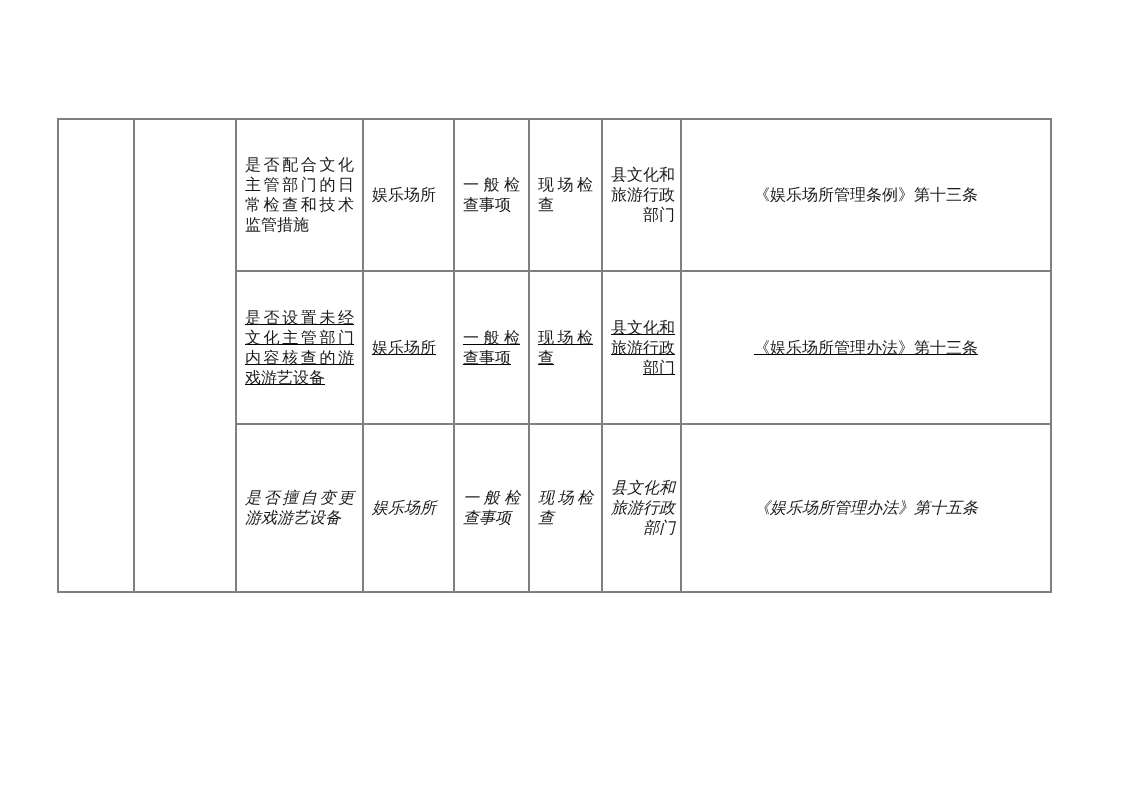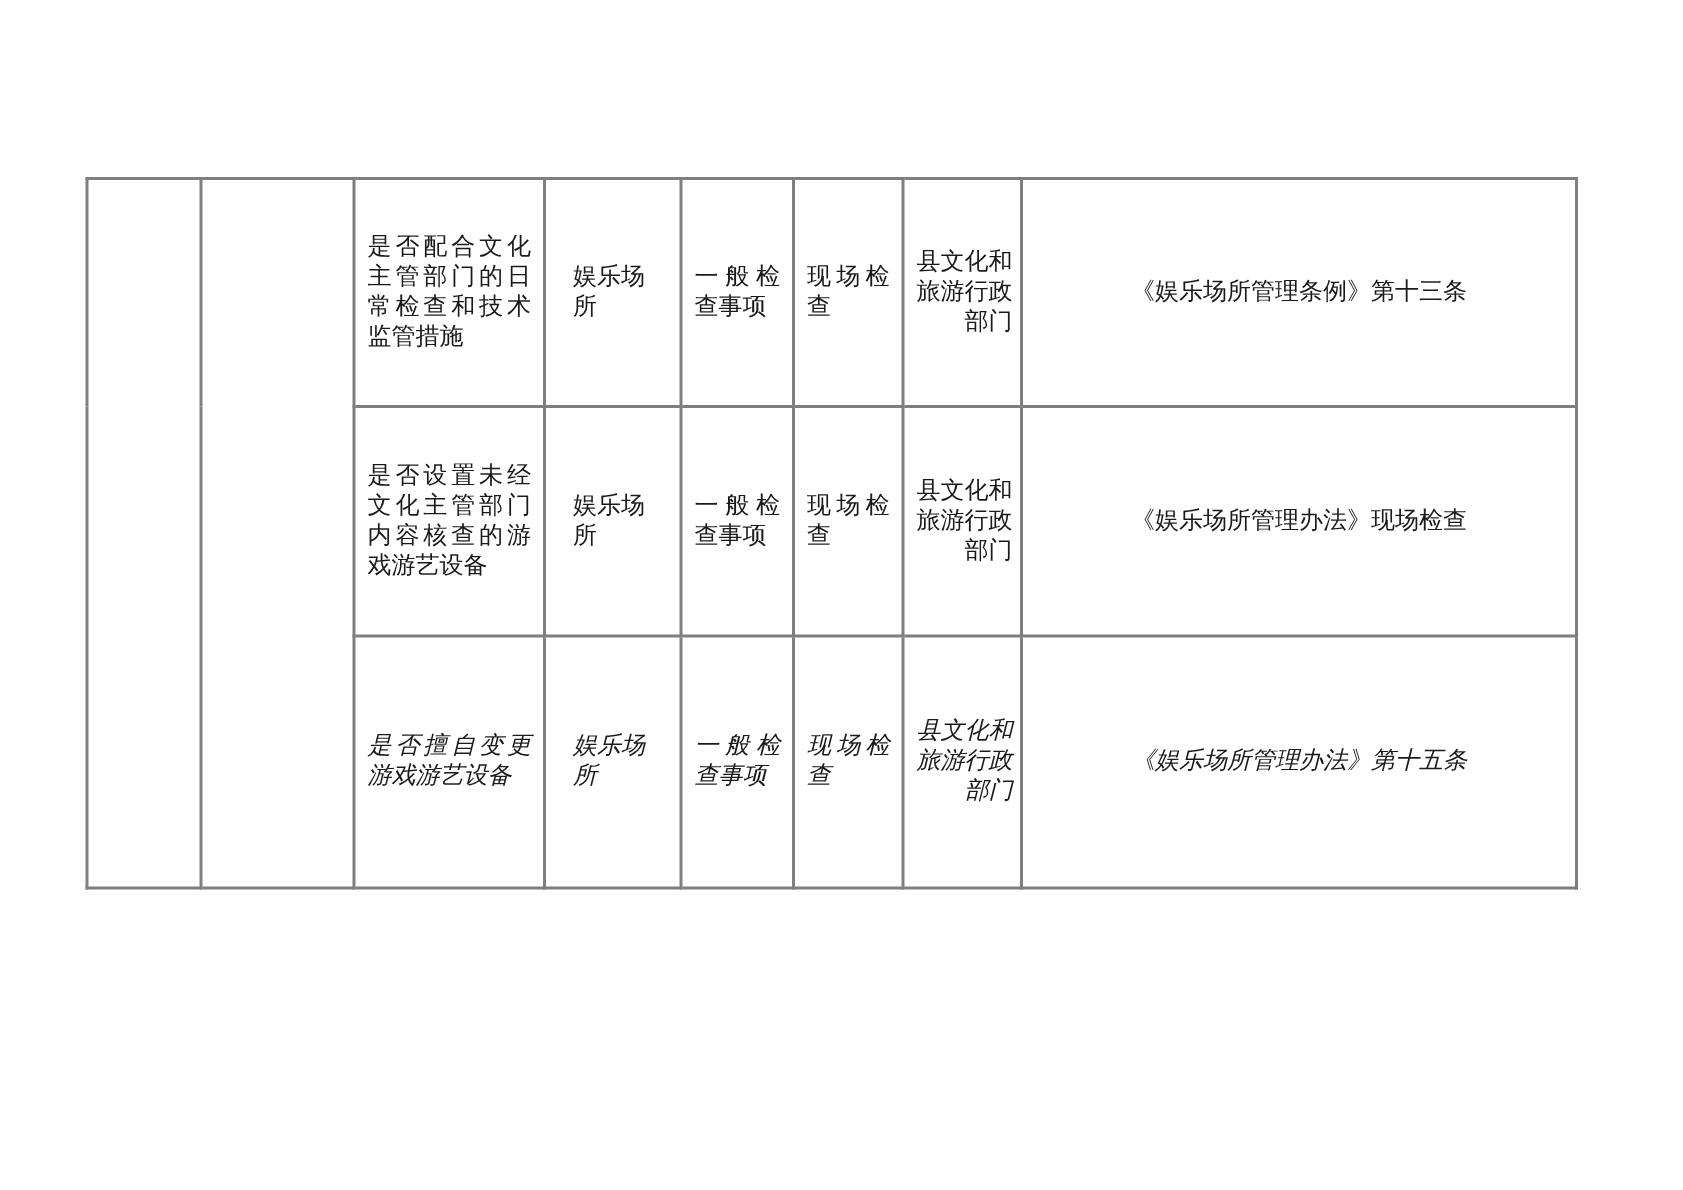--- a/index.html
+++ b/index.html
@@ -33,41 +33,41 @@
     line-height: 20px;
     color: #1a1a1a;
     overflow: hidden;
   }
   td.c-item {
     padding: 4px 8px;
     text-align: justify;
     text-justify: inter-character;
   }
   td.c-target {
-    padding: 4px 18px;
+    padding: 4px 8px;
     text-align: left;
     margin-top: 44px;
   }
   td.c-category, td.c-method {
     padding: 4px 8px;
     text-align: justify;
     text-justify: inter-character;
     margin-top: 48px;
   }
   td.c-dept {
     padding: 4px 5px;
     text-align: right;
   }
   td.c-basis {
     padding: 4px 10px;
     text-align: center;
     white-space: nowrap;
   }
   tr.row-1 { height: 152px; }
-  tr.row-2 { height: 153px; }
+  tr.row-2 { height: 153px; text-decoration: underline; }
   tr.row-3 { height: 168px; font-style: italic; }
   .page-number {
     position: absolute;
     left: 0;
     top: 696px;
     width: 1122px;
     text-align: center;
     font-size: 14px;
     line-height: 16px;
     color: #000000;
@@ -99,21 +99,21 @@
         <td class="c-method">现场检查</td>
         <td class="c-dept">县文化和旅游行政部门</td>
         <td class="c-basis">《娱乐场所管理条例》第十三条</td>
       </tr>
       <tr class="row-2">
         <td class="c-item">是否设置未经文化主管部门内容核查的游戏游艺设备</td>
         <td class="c-target">娱乐场所</td>
         <td class="c-category">一般检查事项</td>
         <td class="c-method">现场检查</td>
         <td class="c-dept">县文化和旅游行政部门</td>
-        <td class="c-basis">《娱乐场所管理办法》现场检查</td>
+        <td class="c-basis">《娱乐场所管理办法》第十三条</td>
       </tr>
       <tr class="row-3">
         <td class="c-item">是否擅自变更游戏游艺设备</td>
         <td class="c-target">娱乐场所</td>
         <td class="c-category">一般检查事项</td>
         <td class="c-method">现场检查</td>
         <td class="c-dept">县文化和旅游行政部门</td>
         <td class="c-basis">《娱乐场所管理办法》第十五条</td>
       </tr>
     </tbody>

